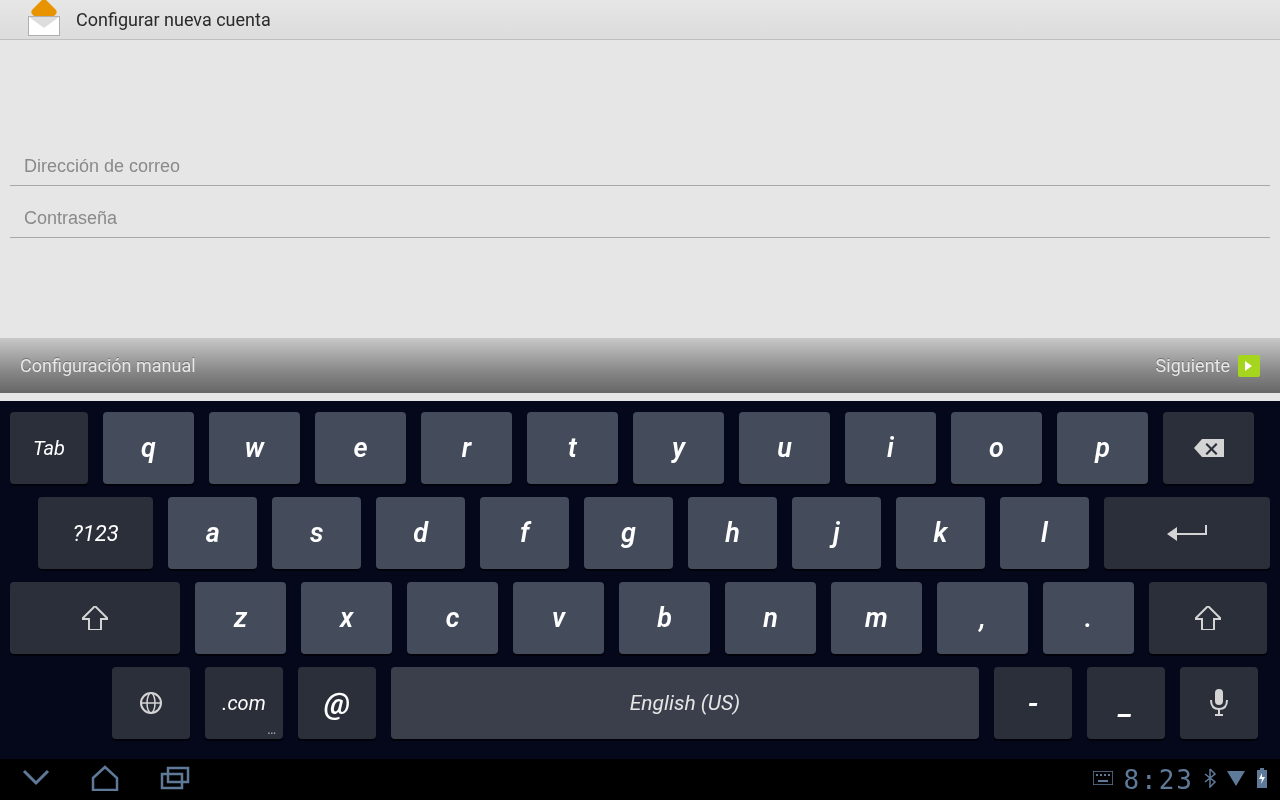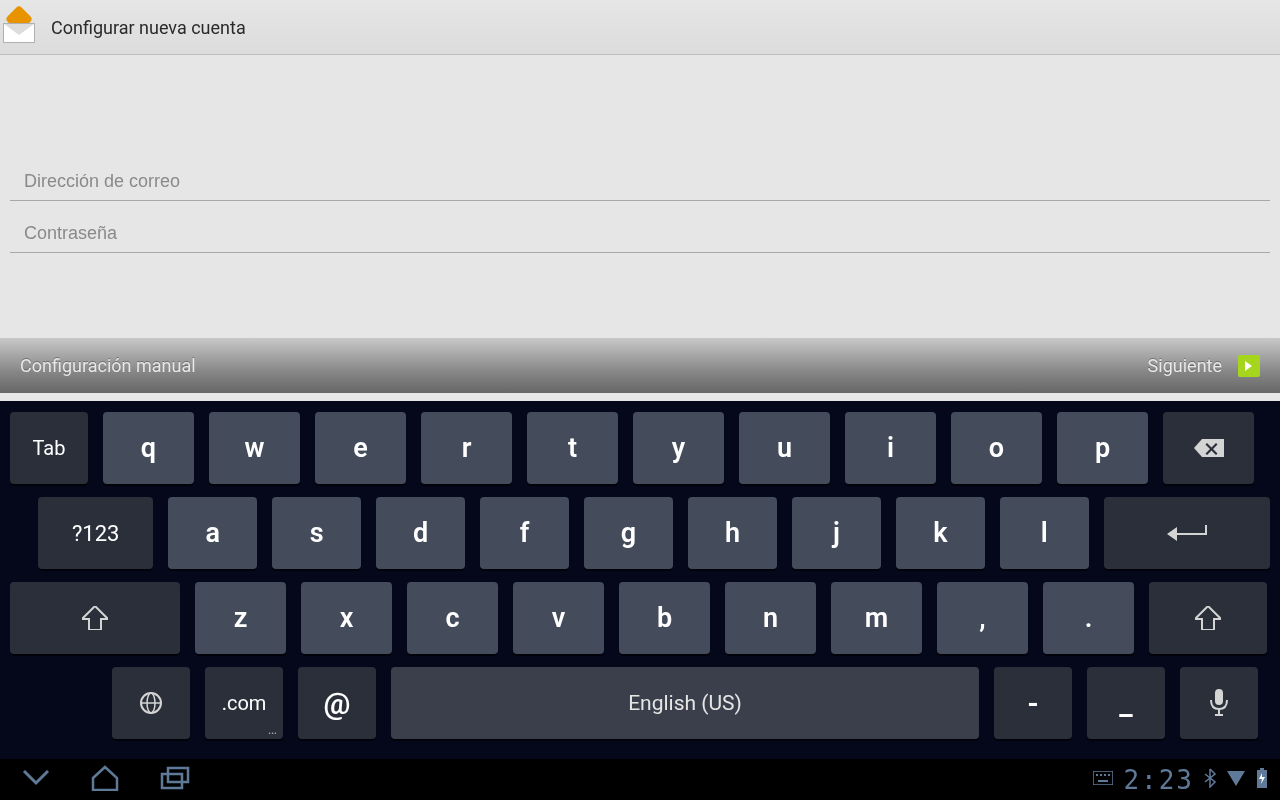--- a/index.html
+++ b/index.html
@@ -6,26 +6,26 @@
 body {
   width: 1280px; height: 800px;
   font-family: Roboto, "Helvetica Neue", Arial, sans-serif;
   background: #e6e6e6;
   overflow: hidden;
   position: relative;
 }
 
 
 .header {
-  height: 55px;
+  height: 40px;
   background: linear-gradient(to bottom, #e6e6e6 0%, #dcdcdc 100%);
   border-bottom: 1px solid #bfbfbf;
   display: flex;
   align-items: center;
-  padding: 0 1px;
+  padding: 0 26px;
 }
 .app-icon {
   width: 36px; height: 36px;
   position: relative;
   margin-right: 14px;
 }
 .envelope {
   position: absolute;
   bottom: 2px; left: 2px;
   width: 32px; height: 20px;
@@ -81,37 +81,37 @@
   justify-content: space-between;
   align-items: center;
   padding: 0 20px;
   background: linear-gradient(to bottom, #c8c8c8 0%, #888 60%, #666 100%);
 }
 .action-text {
   font-size: 18px;
   color: #e8e8e8;
   text-shadow: 0 -1px 0 rgba(0,0,0,0.3);
 }
-.action-right { display: flex; align-items: center; gap: 16px; }
+.action-right { display: flex; align-items: center; gap: 8px; }
 .next-arrow {
   width: 22px; height: 22px;
   background: #a5d61d;
   border-radius: 2px;
   display: flex; align-items: center; justify-content: center;
 }
 .next-arrow svg { display: block; }
 
 
 .keyboard {
   position: absolute;
   top: 401px; left: 0; right: 0; bottom: 41px;
   background: #05081a;
   padding: 11px 10px 10px 10px;
 }
-.krow { display: flex; gap: 15px; margin-bottom: 13px; }
+.krow { display: flex; gap: 15px; margin-bottom: 13px; font-style: italic; }
 .key {
   background: #444b5a;
   color: #fff;
   border-radius: 4px;
   display: flex;
   align-items: center;
   justify-content: center;
   font-size: 27px;
   font-weight: 600;
   height: 72px;
@@ -314,21 +314,21 @@
     <span class="nav-icon">
       <svg width="20" height="14" viewBox="0 0 20 14">
           <rect x="0" y="0" width="20" height="14" rx="1" fill="none" stroke="#5f7a99" stroke-width="1.5"></rect>
           <rect x="3" y="3" width="2" height="2" fill="#5f7a99"></rect>
           <rect x="7" y="3" width="2" height="2" fill="#5f7a99"></rect>
           <rect x="11" y="3" width="2" height="2" fill="#5f7a99"></rect>
           <rect x="15" y="3" width="2" height="2" fill="#5f7a99"></rect>
           <rect x="5" y="9" width="10" height="2" fill="#5f7a99"></rect>
         </svg>
     </span>
-    <span class="clock">2:23</span>
+    <span class="clock">8:23</span>
     <span class="nav-icon">
       <svg width="12" height="20" viewBox="0 0 12 20">
           <path d="M6 1 L6 19 L11 14 L1 6 M6 1 L11 6 L1 14" fill="none" stroke="#5f7a99" stroke-width="1.5"></path>
         </svg>
     </span>
     <span class="nav-icon">
       <svg width="20" height="18" viewBox="0 0 20 18">
           <path d="M10 17 L19 2 L1 2 Z" fill="#5f7a99"></path>
         </svg>
     </span>

